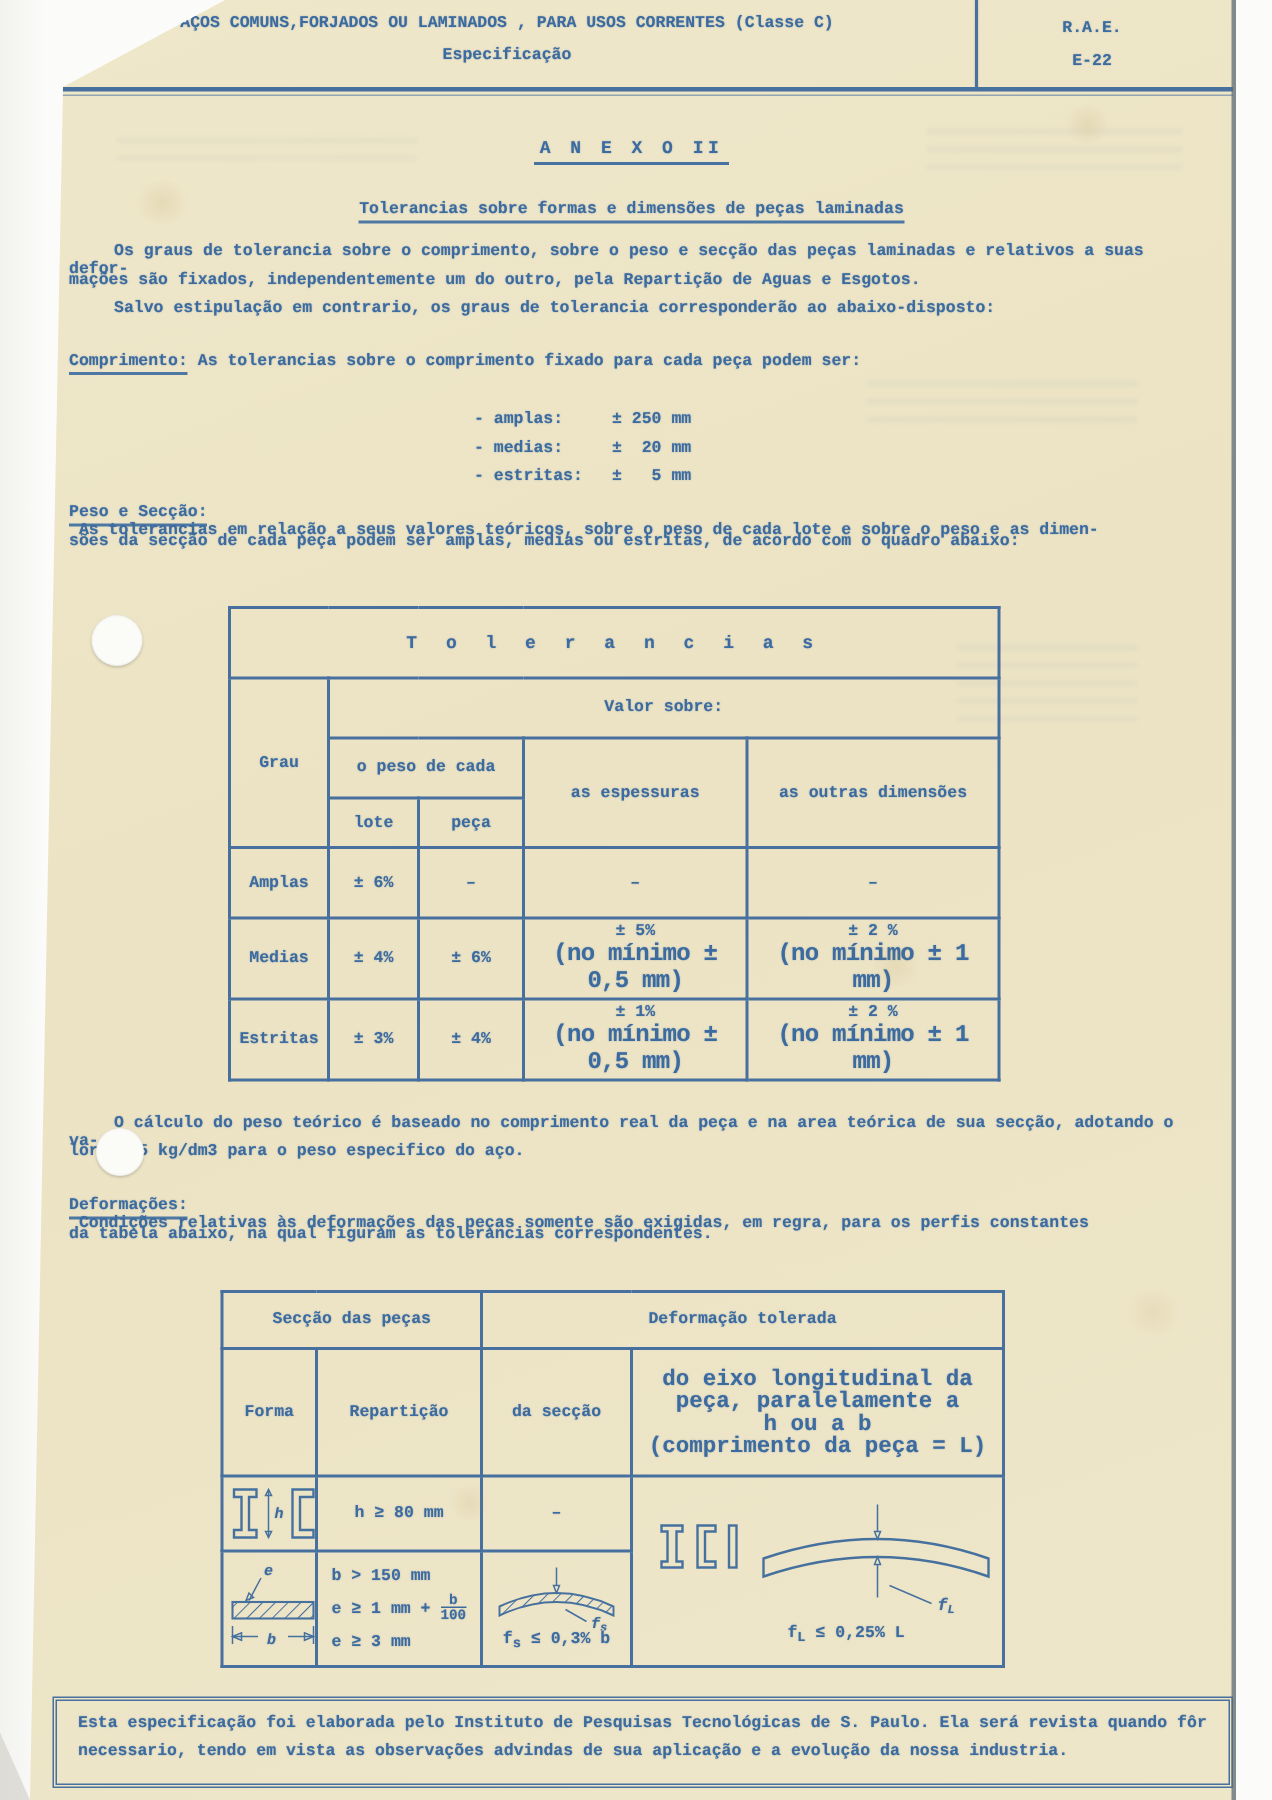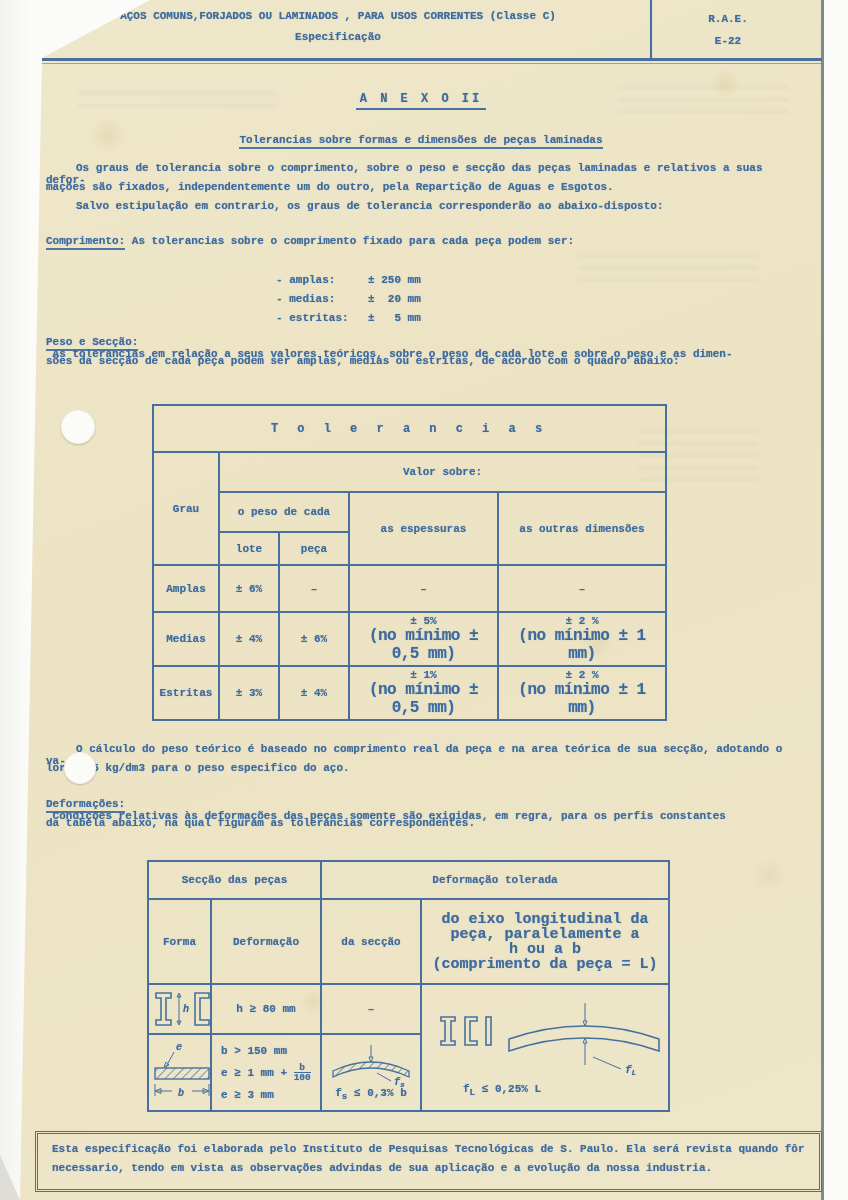--- a/index.html
+++ b/index.html
@@ -34,21 +34,21 @@
   .hdr-rule { left:22px; top:58px; right:2px; height:6px; border-top:3px solid #47709f; border-bottom:1px solid rgba(71,112,159,.55); }
 
   .anexo { left:0; top:92px; width:806px; font-size:12px; letter-spacing:3px; }
   .anexo span { border-bottom:2px solid rgba(60,107,160,.95); padding:0 4px 2px; }
   .subtitle { left:0; top:134px; width:806px; }
 
   .line { position:absolute; left:28px; width:758px; }
   .ind { text-indent:30px; }
 
   .bullets { left:258px; top:271px; line-height:19px; }
-  .bullets .bl { display:inline-block; width:92px; }
+  .bullets .bl { display:inline-block; width:92px;margin-left:40px; }
 
   
   table { border-collapse:collapse; table-layout:fixed; }
   td { border:2px solid #47709f; text-align:center; vertical-align:middle;
        color:#3c6ba0; font-weight:bold; font-size:11px;
        text-shadow:0 0 1px rgba(54,100,152,.5); padding:2px 3px; }
   .t1 { left:134px; top:404px; width:513px; }
   .t1 .tt { letter-spacing:6px; font-size:12px; }
   .small { font-size:16px; letter-spacing:-0.5px; }
   .t2 { left:129px; top:860px; width:521px; }
@@ -190,21 +190,21 @@
           <col style="width:100px">
           <col style="width:248px">
         </colgroup>
     <tbody>
           <tr style="height:38px">
       <td colspan="2">Secção das peças</td>
       <td colspan="2">Deformação tolerada</td>
     </tr>
     <tr style="height:85px">
       <td>Forma</td>
-      <td>Deformação</td>
+      <td>Repartição</td>
       <td>da secção</td>
       <td class="eixo">
         <div>do eixo longitudinal da</div>
         <div>peça, paralelamente  a</div>
         <div>h ou a b</div>
         <div>(comprimento da peça = L)</div>
       </td>
     </tr>
     <tr style="height:50px">
       <td>
@@ -224,21 +224,21 @@
           <path class="s" d="M52,20 h-12 v28 h12 v-4 h-7 v-20 h7 Z"></path>
           <rect class="s" x="61" y="20" width="5" height="28"></rect>
           <path class="s" d="M84,42 Q160,16 234,42 L234,54 Q160,28 84,54 Z"></path>
           <line class="thin" x1="160" y1="6" x2="160" y2="24"></line>
           <path class="thin" d="M158,24 l2,5 l2,-5 Z" fill="#46719f"></path>
           <line class="thin" x1="160" y1="68" x2="160" y2="46"></line>
           <path class="thin" d="M158,46 l2,-5 l2,5 Z" fill="#46719f"></path>
           <line class="thin" x1="168" y1="60" x2="196" y2="72"></line>
           <text x="200" y="76" font-size="11" font-style="italic"><tspan>f</tspan><tspan font-size="8" dy="2">L</tspan></text>
         </svg>
-        <div style="text-align:left;padding-left:38px;"><span>f</span><sub>L</sub><span class="pre"> ≤ 0,25% L</span></div>
+        <div style="text-align:center;padding-left:38px;"><span>f</span><sub>L</sub><span class="pre"> ≤ 0,25% L</span></div>
       </td>
     </tr>
     <tr style="height:77px">
       <td>
         <svg width="60" height="66" viewBox="0 0 60 66">
           <defs>
             <pattern id="hatch" width="6" height="6" patternUnits="userSpaceOnUse" patternTransform="rotate(45)">
               <line x1="0" y1="0" x2="0" y2="6" stroke="#46719f" stroke-width="1.4"></line>
             </pattern>
           </defs>

